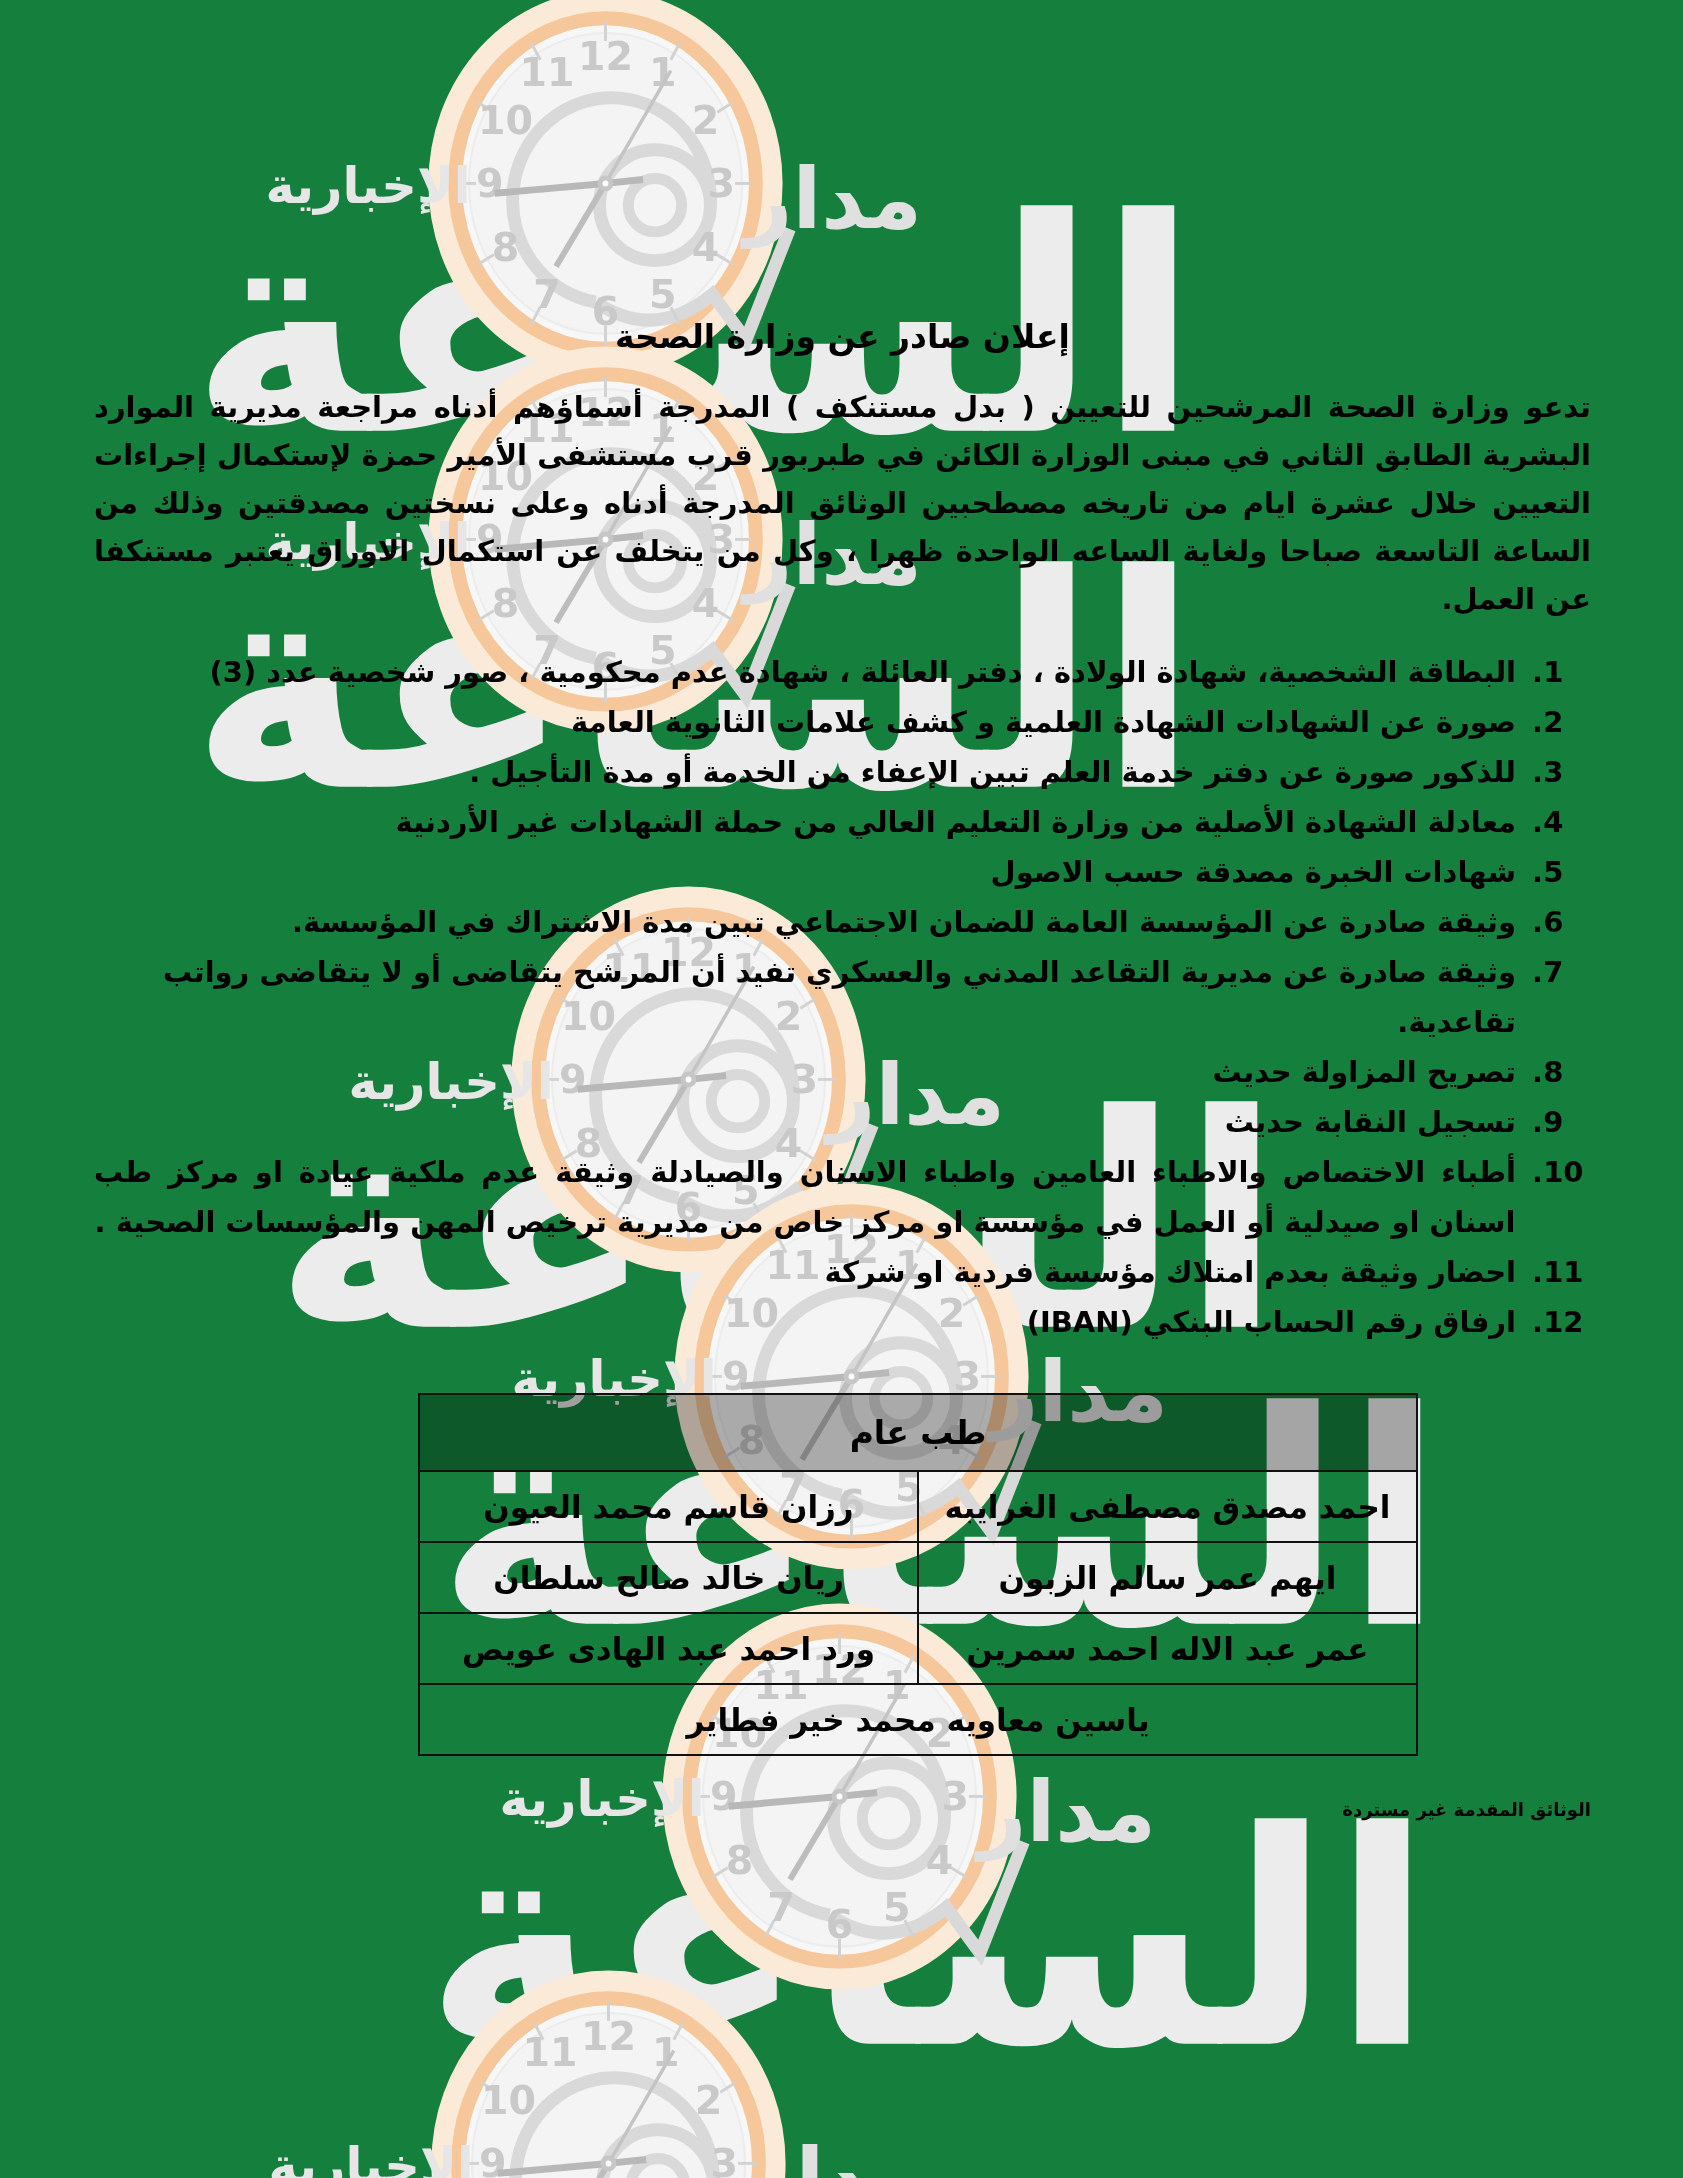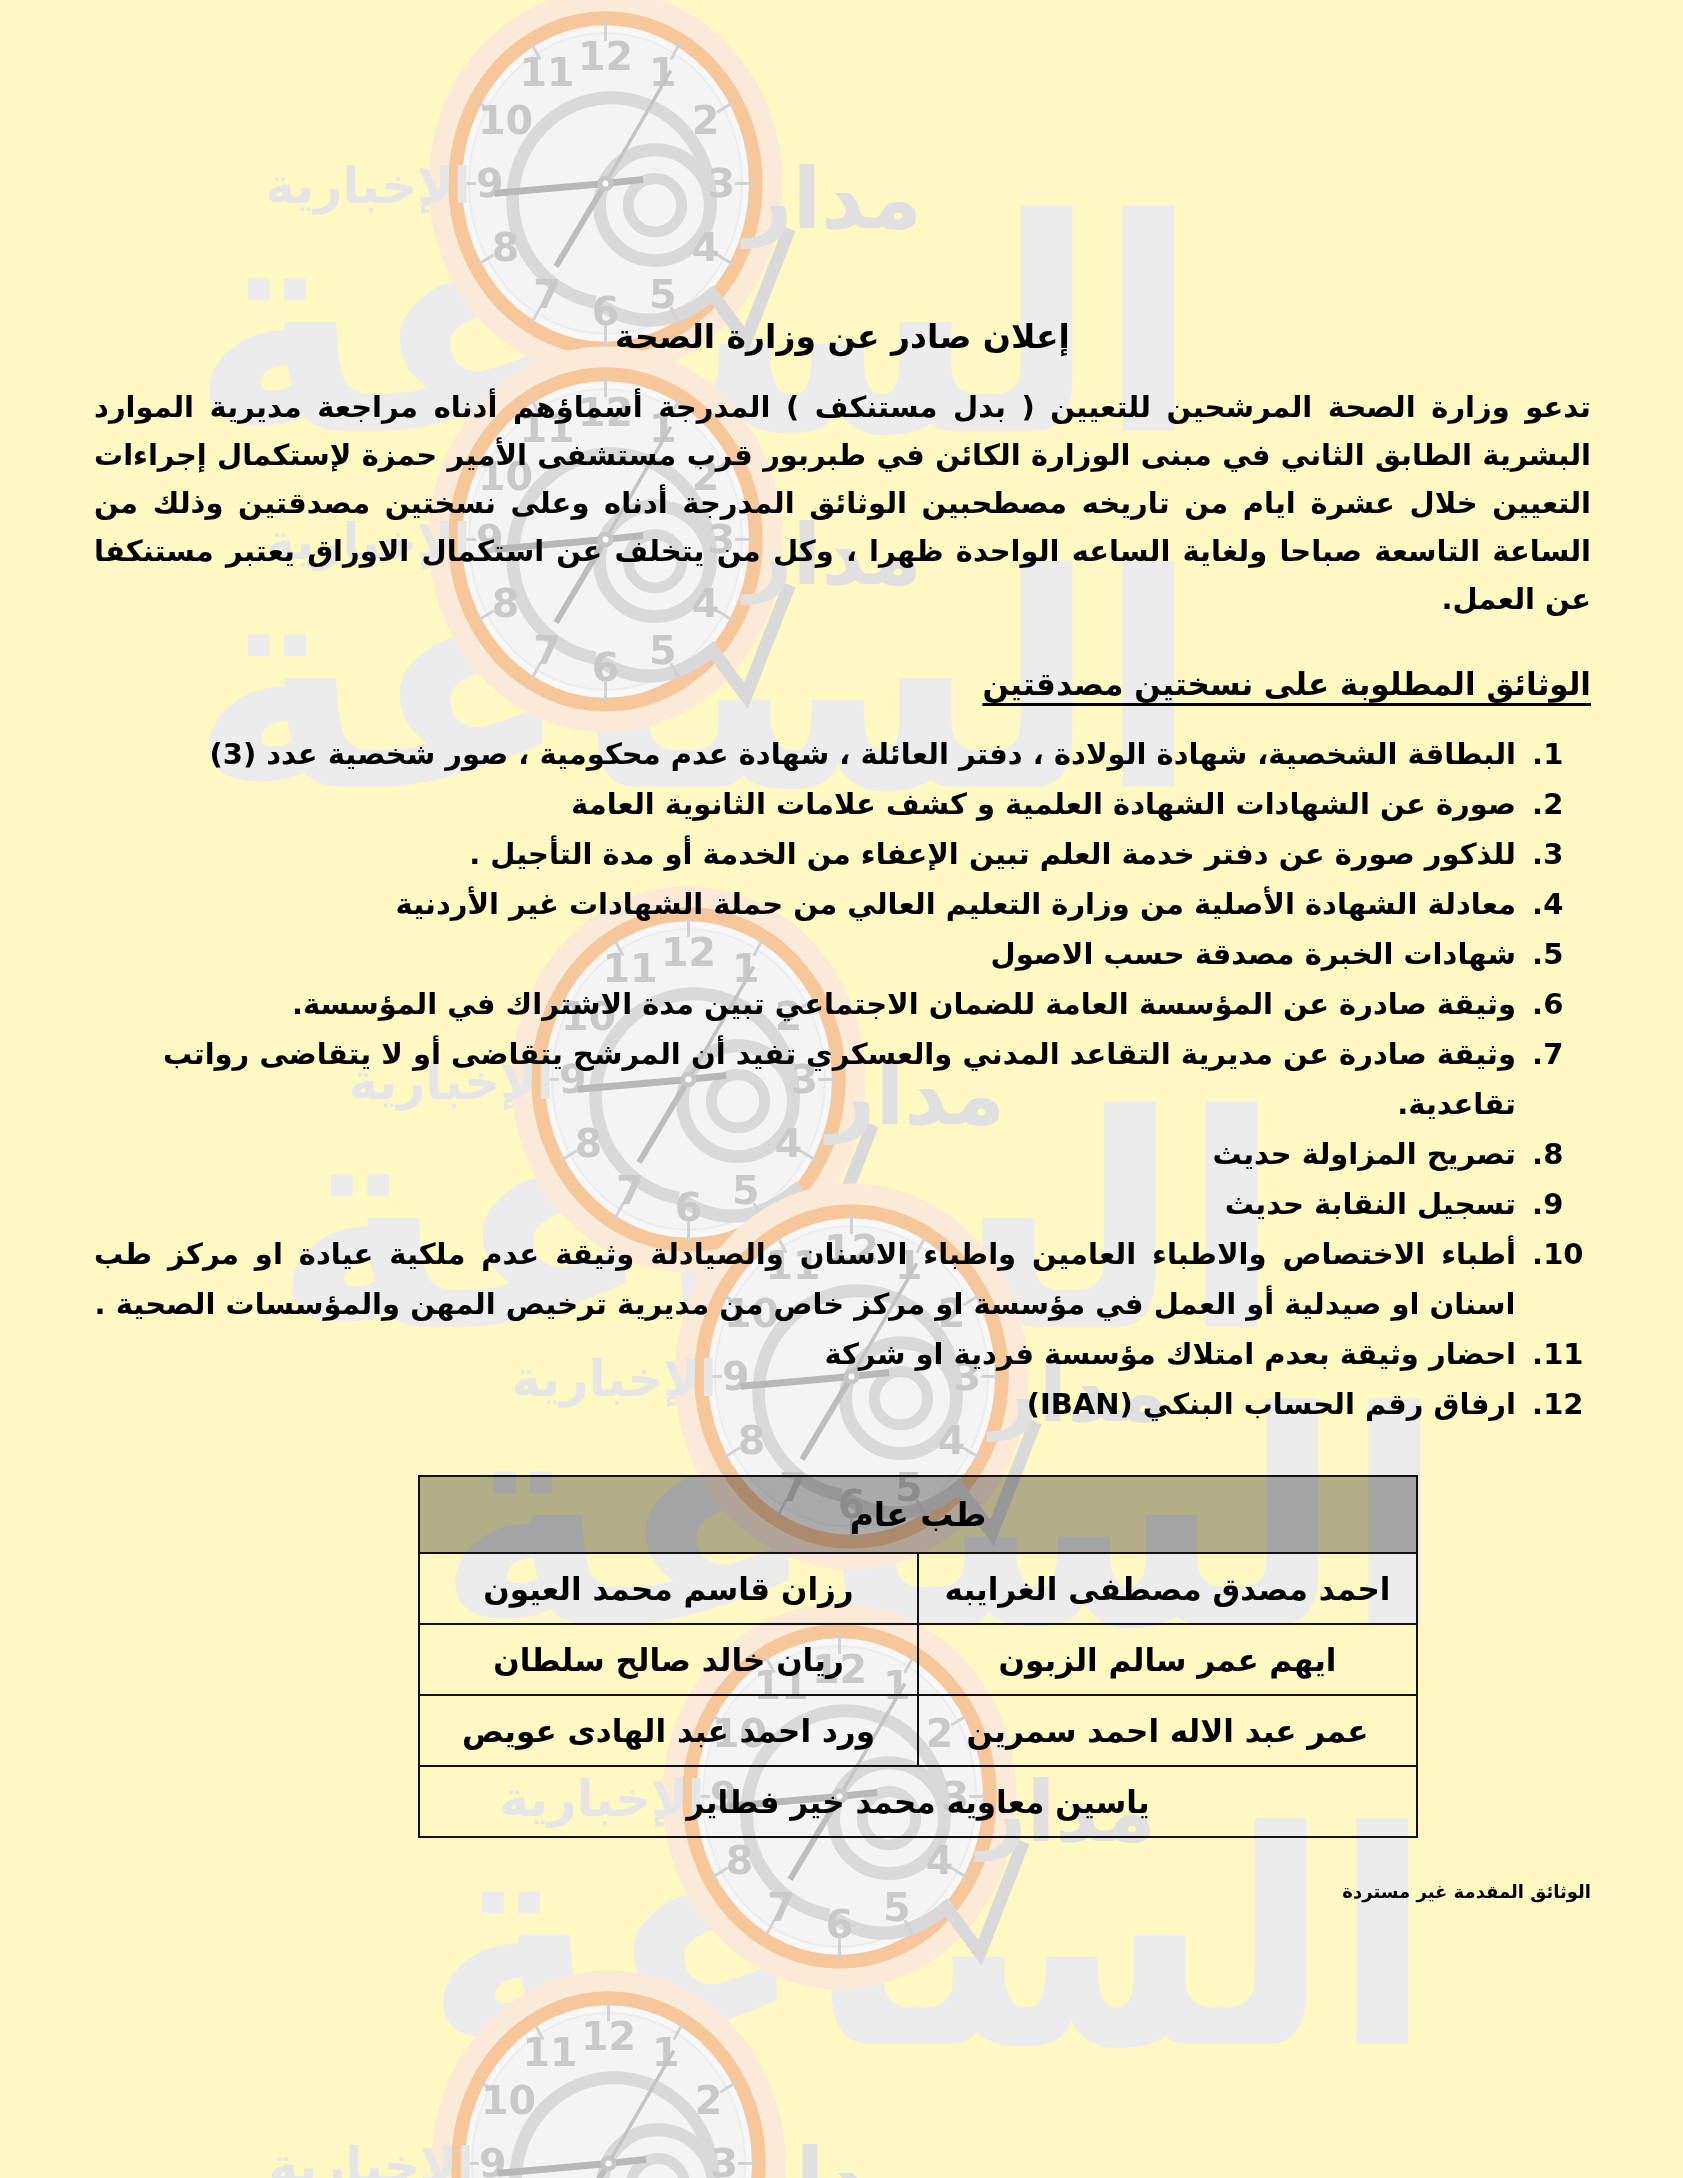--- a/index.html
+++ b/index.html
@@ -1,19 +1,19 @@
 <!DOCTYPE html>
 <html lang="ar" dir="rtl"><head>
 <meta charset="utf-8">
 <style>
   html,body { margin:0; padding:0; background:#fff; }
   .page {
     position:relative;
     width:1683px; height:2178px;
-    background:#fef9c3;
+    background:#15803d;
     overflow:hidden;
     font-family:"DejaVu Sans","Liberation Sans",sans-serif;
   }
 
   
   .wm-layer { position:absolute; inset:0; z-index:0; pointer-events:none; }
   .wm { position:absolute; width:1287px; height:554px; }
   .wm1 { left:-38px;  top:-54px;  }
   .wm2 { left:-38px;  top:302px;  }
   .wm3 { left:45px;   top:842px;  }
@@ -180,21 +180,20 @@
         <use href="#wm-symbol"></use>
       </svg>
   </div>
 
   <div class="content">
 
     <h1 class="title">إعلان صادر عن وزارة الصحة</h1>
 
     <p class="intro">تدعو وزارة الصحة المرشحين للتعيين ( بدل مستنكف ) المدرجة أسماؤهم أدناه مراجعة مديرية الموارد البشرية الطابق الثاني في مبنى الوزارة الكائن في طبربور قرب مستشفى الأمير حمزة لإستكمال إجراءات التعيين خلال عشرة ايام من تاريخه مصطحبين الوثائق المدرجة أدناه وعلى نسختين مصدقتين وذلك من الساعة التاسعة صباحا ولغاية الساعه الواحدة ظهرا ، وكل من يتخلف عن استكمال الاوراق يعتبر مستنكفا عن العمل.</p>
 
-    <h2 class="section-heading">الوثائق المطلوبة على نسختين مصدقتين</h2>
 
     <ol class="doc-list">
       <li>البطاقة الشخصية، شهادة الولادة ، دفتر العائلة ، شهادة عدم محكومية ، صور شخصية عدد (3)</li>
       <li>صورة عن الشهادات الشهادة العلمية و كشف علامات الثانوية العامة</li>
       <li>للذكور صورة عن دفتر خدمة العلم تبين الإعفاء من الخدمة أو مدة التأجيل .</li>
       <li>معادلة الشهادة الأصلية من وزارة التعليم العالي من حملة الشهادات غير الأردنية</li>
       <li>شهادات الخبرة مصدقة حسب الاصول</li>
       <li>وثيقة صادرة عن المؤسسة العامة للضمان الاجتماعي تبين مدة الاشتراك في المؤسسة.</li>
       <li>وثيقة صادرة عن مديرية التقاعد المدني والعسكري تفيد أن المرشح يتقاضى أو لا يتقاضى رواتب تقاعدية.</li>
       <li>تصريح المزاولة حديث</li>

